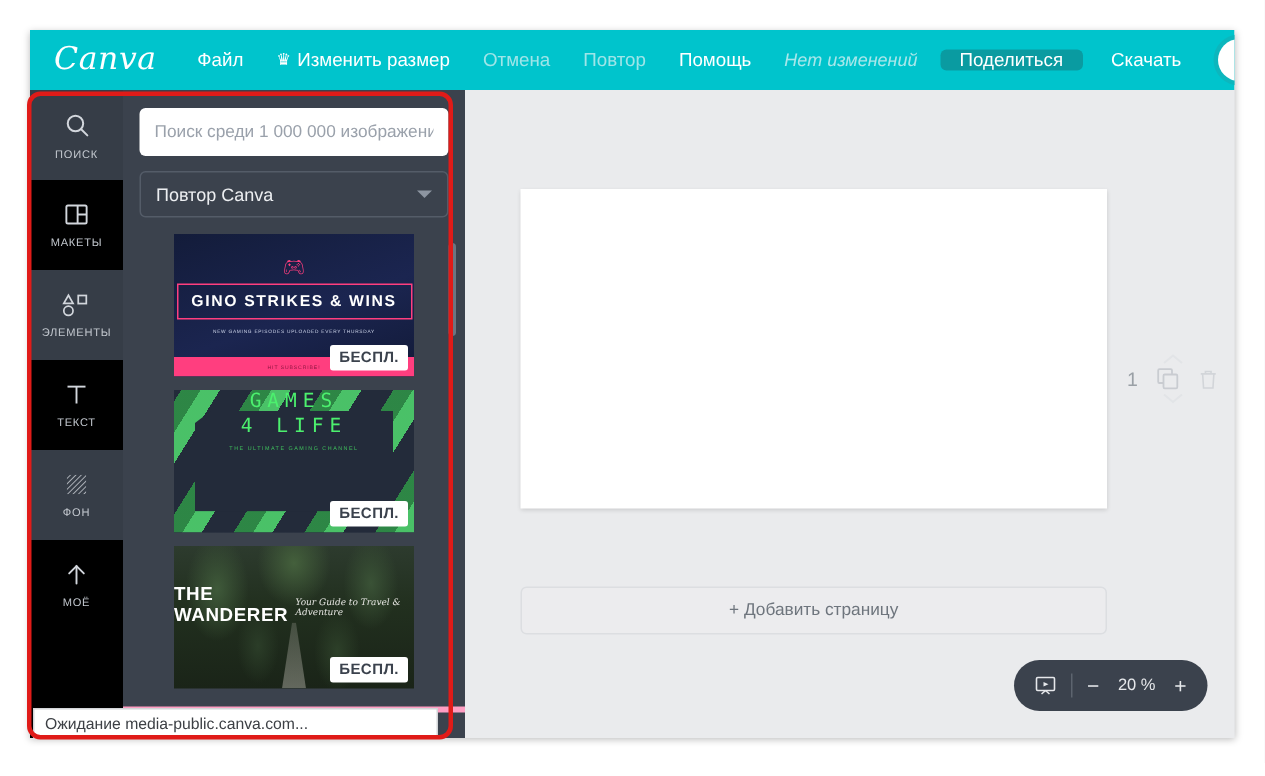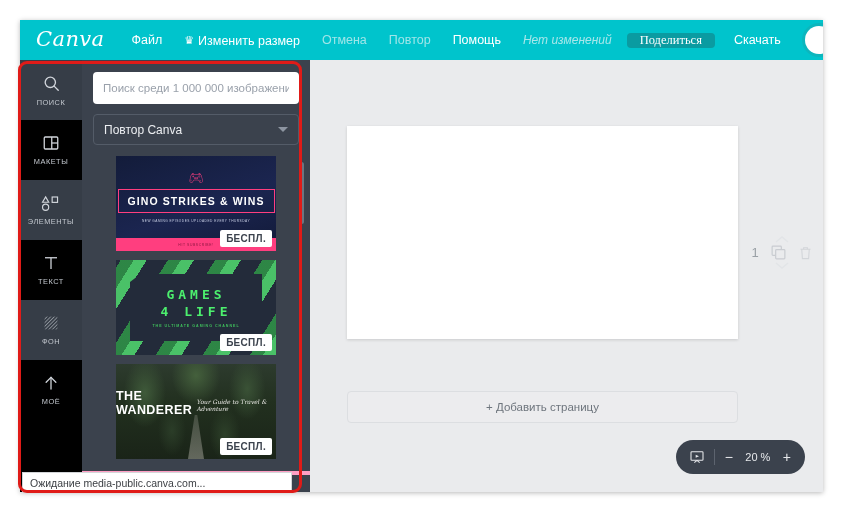--- a/index.html
+++ b/index.html
@@ -62,21 +62,21 @@
     vertical-align: 1px;
   }
   .btn-solid {
     background: #0a9ba1;
     color: #fff;
     font-size: 12.5px;
     border-radius: 4px;
     padding: 0 13px;
     margin-left: 4px;
     border: 0;
-    font-family: Liberation Serif, serif;
+    font-family: Liberation Sans, sans-serif;
     cursor: pointer;
     white-space: nowrap;
   }
   .btn-flat {
     background: transparent;
     color: #fff;
     font-size: 12.5px;
     border-radius: 4px;
     padding: 7px 13px;
     margin-left: 6px;
@@ -244,21 +244,21 @@
     opacity:.95;
   }
   .t2 .blob {
     position:absolute; left:14px; top:14px; right:14px; bottom:14px;
     background:#232b3a;
     clip-path: polygon(8% 0,100% 0,100% 88%,90% 100%,0 100%,0 12%);
   }
   .t2 .pad {
     position:absolute; inset:0;
     display:flex; flex-direction:column;
-    align-items:center; justify-content:center;font-weight:bold;
+    align-items:center; 
   }
   .t2 .l1 { color:#4cf06e; font-size:13px; letter-spacing:4px; font-family:"DejaVu Sans Mono", monospace; }
   .t2 .l2 { color:#4cf06e; font-size:13px; letter-spacing:4px; font-family:"DejaVu Sans Mono", monospace; margin-top:2px; }
   .t2 .l3 { color:#3fbf5c; font-size:3.6px; letter-spacing:1px; margin-top:5px; }
 
   
   .t3 { background: linear-gradient(180deg,#2d3b2e 0%,#22301f 40%,#1a2418 100%); }
   .t3 .forest {
     position:absolute; inset:0;
     background:

